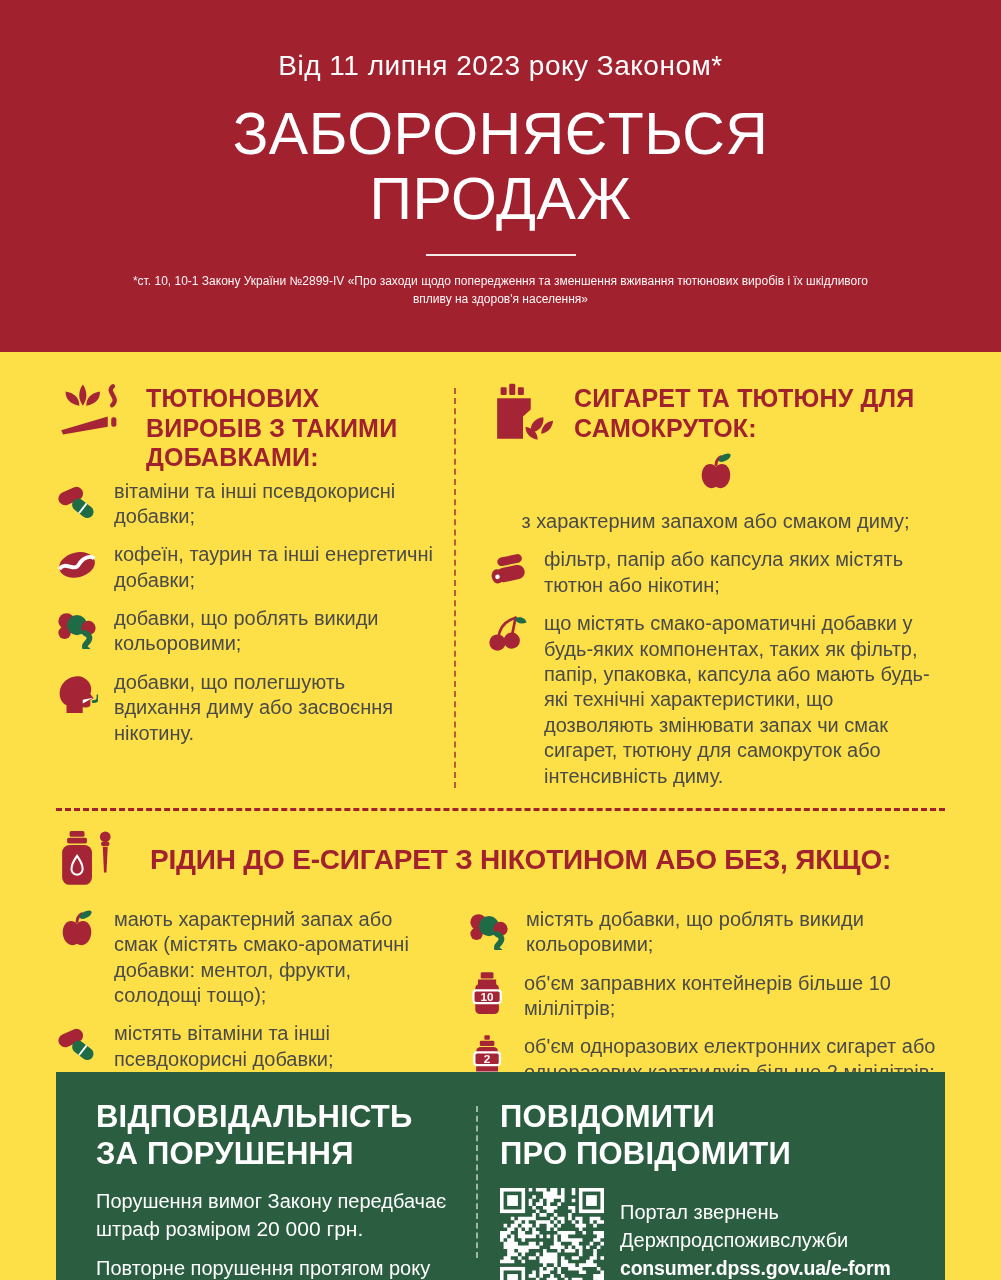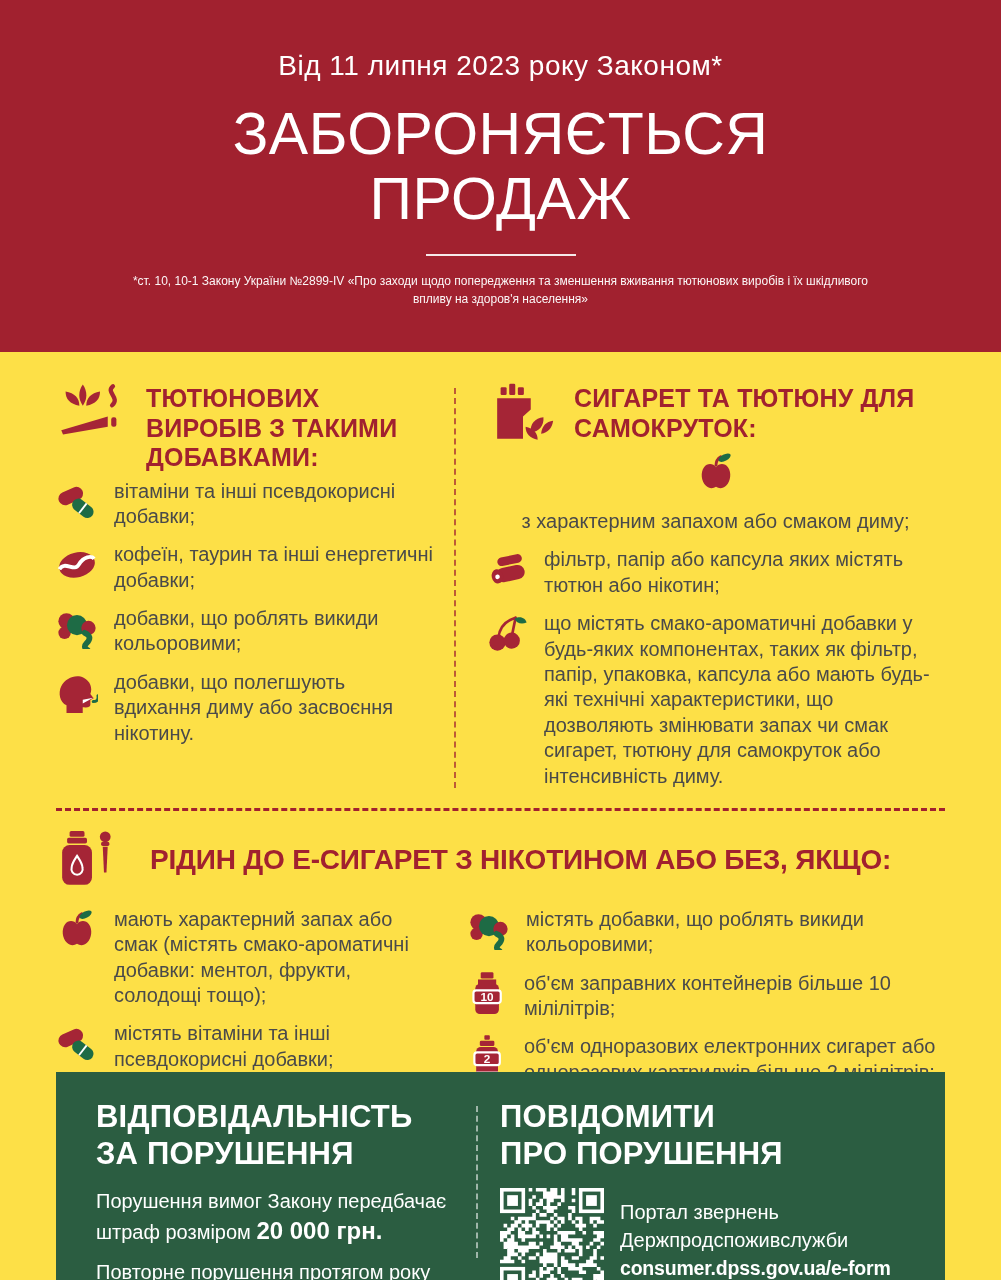--- a/index.html
+++ b/index.html
@@ -46,21 +46,21 @@
   .eliq-left{flex:0 0 398px;padding-right:18px;}
   .eliq-right{flex:1;padding-left:14px;}
 
   
   .footer{position:absolute;left:56px;right:56px;top:1072px;bottom:0;background:var(--fgreen);color:#fff;display:flex;padding:26px 12px 0 40px;}
   .f-left{flex:0 0 380px;padding-right:26px;}
   .f-sep{flex:0 0 0;border-left:2px dashed rgba(255,255,255,.55);margin:8px 0 22px;}
   .f-right{flex:1;padding-left:22px;}
   .f-h{margin:0 0 16px;font-size:31px;font-weight:800;line-height:1.2;letter-spacing:.2px;}
   .f-p{margin:0 0 12px;font-size:20px;line-height:1.33;font-weight:400;}
-  .f-p b{font-weight:700;font-size:24px;}
+  .f-p b{font-weight:400;font-size:21px;}
   .f-qr-row{display:flex;gap:16px;align-items:center;}
   .f-portal{font-size:20px;line-height:1.4;}
   .f-url{font-weight:800;font-size:19.5px;letter-spacing:-.2px;}
 
   .bottle-num{font-family:"Liberation Sans",sans-serif;font-weight:800;font-size:13px;fill:#fff;text-anchor:middle;}
 </style>
 </head>
 <body>
 
 <div class="page">
@@ -291,21 +291,21 @@
   <div class="footer">
     <div class="f-left">
       <h2 class="f-h"><span>ВІДПОВІДАЛЬНІСТЬ</span><br><span>ЗА ПОРУШЕННЯ</span></h2>
       <p class="f-p"><span>Порушення вимог Закону передбачає штраф розміром </span><b>20 000 грн.</b></p>
       <p class="f-p"><span>Повторне порушення протягом року — </span><br></p>
     </div>
 
     <div class="f-sep"></div>
 
     <div class="f-right">
-      <h2 class="f-h"><span>ПОВІДОМИТИ</span><br><span>ПРО ПОРУШЕННЯ</span></h2>
+      <h2 class="f-h"><span>ПОВІДОМИТИ</span><br><span>ПРО ПОВІДОМИТИ</span></h2>
       <div class="f-qr-row">
         <svg width="104" height="104" viewBox="0 0 29 29">
           <path id="qr-mods" fill="#fff" d="M8 0h1v1h-1zM10 0h1v1h-1zM11 0h1v1h-1zM12 0h1v1h-1zM14 0h1v1h-1zM15 0h1v1h-1zM17 0h1v1h-1zM20 0h1v1h-1zM12 1h1v1h-1zM13 1h1v1h-1zM14 1h1v1h-1zM15 1h1v1h-1zM17 1h1v1h-1zM20 1h1v1h-1zM9 2h1v1h-1zM12 2h1v1h-1zM13 2h1v1h-1zM14 2h1v1h-1zM15 2h1v1h-1zM16 2h1v1h-1zM17 2h1v1h-1zM8 3h1v1h-1zM11 3h1v1h-1zM13 3h1v1h-1zM14 3h1v1h-1zM17 3h1v1h-1zM20 3h1v1h-1zM8 4h1v1h-1zM10 4h1v1h-1zM11 4h1v1h-1zM13 4h1v1h-1zM16 4h1v1h-1zM9 5h1v1h-1zM12 5h1v1h-1zM13 5h1v1h-1zM14 5h1v1h-1zM15 5h1v1h-1zM19 5h1v1h-1zM20 5h1v1h-1zM10 6h1v1h-1zM13 6h1v1h-1zM14 6h1v1h-1zM20 6h1v1h-1zM9 7h1v1h-1zM11 7h1v1h-1zM12 7h1v1h-1zM15 7h1v1h-1zM19 7h1v1h-1zM3 8h1v1h-1zM5 8h1v1h-1zM6 8h1v1h-1zM7 8h1v1h-1zM8 8h1v1h-1zM9 8h1v1h-1zM14 8h1v1h-1zM16 8h1v1h-1zM17 8h1v1h-1zM19 8h1v1h-1zM21 8h1v1h-1zM22 8h1v1h-1zM25 8h1v1h-1zM26 8h1v1h-1zM27 8h1v1h-1zM4 9h1v1h-1zM5 9h1v1h-1zM7 9h1v1h-1zM10 9h1v1h-1zM11 9h1v1h-1zM12 9h1v1h-1zM13 9h1v1h-1zM15 9h1v1h-1zM17 9h1v1h-1zM20 9h1v1h-1zM22 9h1v1h-1zM25 9h1v1h-1zM27 9h1v1h-1zM28 9h1v1h-1zM1 10h1v1h-1zM3 10h1v1h-1zM4 10h1v1h-1zM6 10h1v1h-1zM7 10h1v1h-1zM8 10h1v1h-1zM10 10h1v1h-1zM13 10h1v1h-1zM14 10h1v1h-1zM16 10h1v1h-1zM21 10h1v1h-1zM22 10h1v1h-1zM23 10h1v1h-1zM26 10h1v1h-1zM2 11h1v1h-1zM3 11h1v1h-1zM5 11h1v1h-1zM7 11h1v1h-1zM9 11h1v1h-1zM13 11h1v1h-1zM15 11h1v1h-1zM22 11h1v1h-1zM0 12h1v1h-1zM1 12h1v1h-1zM2 12h1v1h-1zM5 12h1v1h-1zM6 12h1v1h-1zM9 12h1v1h-1zM10 12h1v1h-1zM16 12h1v1h-1zM17 12h1v1h-1zM18 12h1v1h-1zM19 12h1v1h-1zM20 12h1v1h-1zM23 12h1v1h-1zM26 12h1v1h-1zM27 12h1v1h-1zM28 12h1v1h-1zM0 13h1v1h-1zM1 13h1v1h-1zM3 13h1v1h-1zM5 13h1v1h-1zM6 13h1v1h-1zM7 13h1v1h-1zM8 13h1v1h-1zM9 13h1v1h-1zM11 13h1v1h-1zM13 13h1v1h-1zM15 13h1v1h-1zM17 13h1v1h-1zM18 13h1v1h-1zM27 13h1v1h-1zM28 13h1v1h-1zM0 14h1v1h-1zM2 14h1v1h-1zM3 14h1v1h-1zM6 14h1v1h-1zM15 14h1v1h-1zM17 14h1v1h-1zM18 14h1v1h-1zM19 14h1v1h-1zM20 14h1v1h-1zM21 14h1v1h-1zM22 14h1v1h-1zM26 14h1v1h-1zM27 14h1v1h-1zM1 15h1v1h-1zM2 15h1v1h-1zM3 15h1v1h-1zM4 15h1v1h-1zM8 15h1v1h-1zM9 15h1v1h-1zM11 15h1v1h-1zM15 15h1v1h-1zM16 15h1v1h-1zM20 15h1v1h-1zM21 15h1v1h-1zM25 15h1v1h-1zM28 15h1v1h-1zM1 16h1v1h-1zM2 16h1v1h-1zM3 16h1v1h-1zM4 16h1v1h-1zM5 16h1v1h-1zM6 16h1v1h-1zM7 16h1v1h-1zM8 16h1v1h-1zM9 16h1v1h-1zM10 16h1v1h-1zM14 16h1v1h-1zM15 16h1v1h-1zM16 16h1v1h-1zM17 16h1v1h-1zM19 16h1v1h-1zM21 16h1v1h-1zM22 16h1v1h-1zM24 16h1v1h-1zM27 16h1v1h-1zM2 17h1v1h-1zM3 17h1v1h-1zM5 17h1v1h-1zM6 17h1v1h-1zM7 17h1v1h-1zM12 17h1v1h-1zM16 17h1v1h-1zM18 17h1v1h-1zM19 17h1v1h-1zM20 17h1v1h-1zM22 17h1v1h-1zM26 17h1v1h-1zM2 18h1v1h-1zM3 18h1v1h-1zM4 18h1v1h-1zM6 18h1v1h-1zM10 18h1v1h-1zM12 18h1v1h-1zM13 18h1v1h-1zM14 18h1v1h-1zM15 18h1v1h-1zM22 18h1v1h-1zM26 18h1v1h-1zM1 19h1v1h-1zM2 19h1v1h-1zM5 19h1v1h-1zM8 19h1v1h-1zM9 19h1v1h-1zM11 19h1v1h-1zM12 19h1v1h-1zM13 19h1v1h-1zM14 19h1v1h-1zM15 19h1v1h-1zM17 19h1v1h-1zM20 19h1v1h-1zM21 19h1v1h-1zM25 19h1v1h-1zM26 19h1v1h-1zM28 19h1v1h-1zM0 20h1v1h-1zM1 20h1v1h-1zM2 20h1v1h-1zM3 20h1v1h-1zM6 20h1v1h-1zM11 20h1v1h-1zM12 20h1v1h-1zM13 20h1v1h-1zM14 20h1v1h-1zM15 20h1v1h-1zM17 20h1v1h-1zM18 20h1v1h-1zM24 20h1v1h-1zM25 20h1v1h-1zM12 21h1v1h-1zM15 21h1v1h-1zM17 21h1v1h-1zM18 21h1v1h-1zM19 21h1v1h-1zM20 21h1v1h-1zM22 21h1v1h-1zM23 21h1v1h-1zM24 21h1v1h-1zM25 21h1v1h-1zM26 21h1v1h-1zM11 22h1v1h-1zM13 22h1v1h-1zM14 22h1v1h-1zM16 22h1v1h-1zM19 22h1v1h-1zM20 22h1v1h-1zM21 22h1v1h-1zM22 22h1v1h-1zM27 22h1v1h-1zM9 23h1v1h-1zM11 23h1v1h-1zM12 23h1v1h-1zM13 23h1v1h-1zM16 23h1v1h-1zM22 23h1v1h-1zM23 23h1v1h-1zM28 23h1v1h-1zM8 24h1v1h-1zM9 24h1v1h-1zM11 24h1v1h-1zM14 24h1v1h-1zM17 24h1v1h-1zM26 24h1v1h-1zM27 24h1v1h-1zM28 24h1v1h-1zM10 25h1v1h-1zM13 25h1v1h-1zM14 25h1v1h-1zM15 25h1v1h-1zM18 25h1v1h-1zM20 25h1v1h-1zM21 25h1v1h-1zM22 25h1v1h-1zM26 25h1v1h-1zM27 25h1v1h-1zM28 25h1v1h-1zM8 26h1v1h-1zM10 26h1v1h-1zM16 26h1v1h-1zM17 26h1v1h-1zM19 26h1v1h-1zM20 26h1v1h-1zM21 26h1v1h-1zM24 26h1v1h-1zM25 26h1v1h-1zM27 26h1v1h-1zM9 27h1v1h-1zM24 27h1v1h-1zM27 27h1v1h-1zM28 27h1v1h-1zM8 28h1v1h-1zM10 28h1v1h-1zM12 28h1v1h-1zM13 28h1v1h-1zM14 28h1v1h-1zM20 28h1v1h-1zM21 28h1v1h-1zM22 28h1v1h-1zM26 28h1v1h-1z"></path>
           <g>
             <g>
                 <rect x="0" y="0" width="7" height="7" fill="#fff"></rect>
                 <rect x="1" y="1" width="5" height="5" fill="#2B5D41"></rect>
                 <rect x="2" y="2" width="3" height="3" fill="#fff"></rect>
               </g>
             <g>

